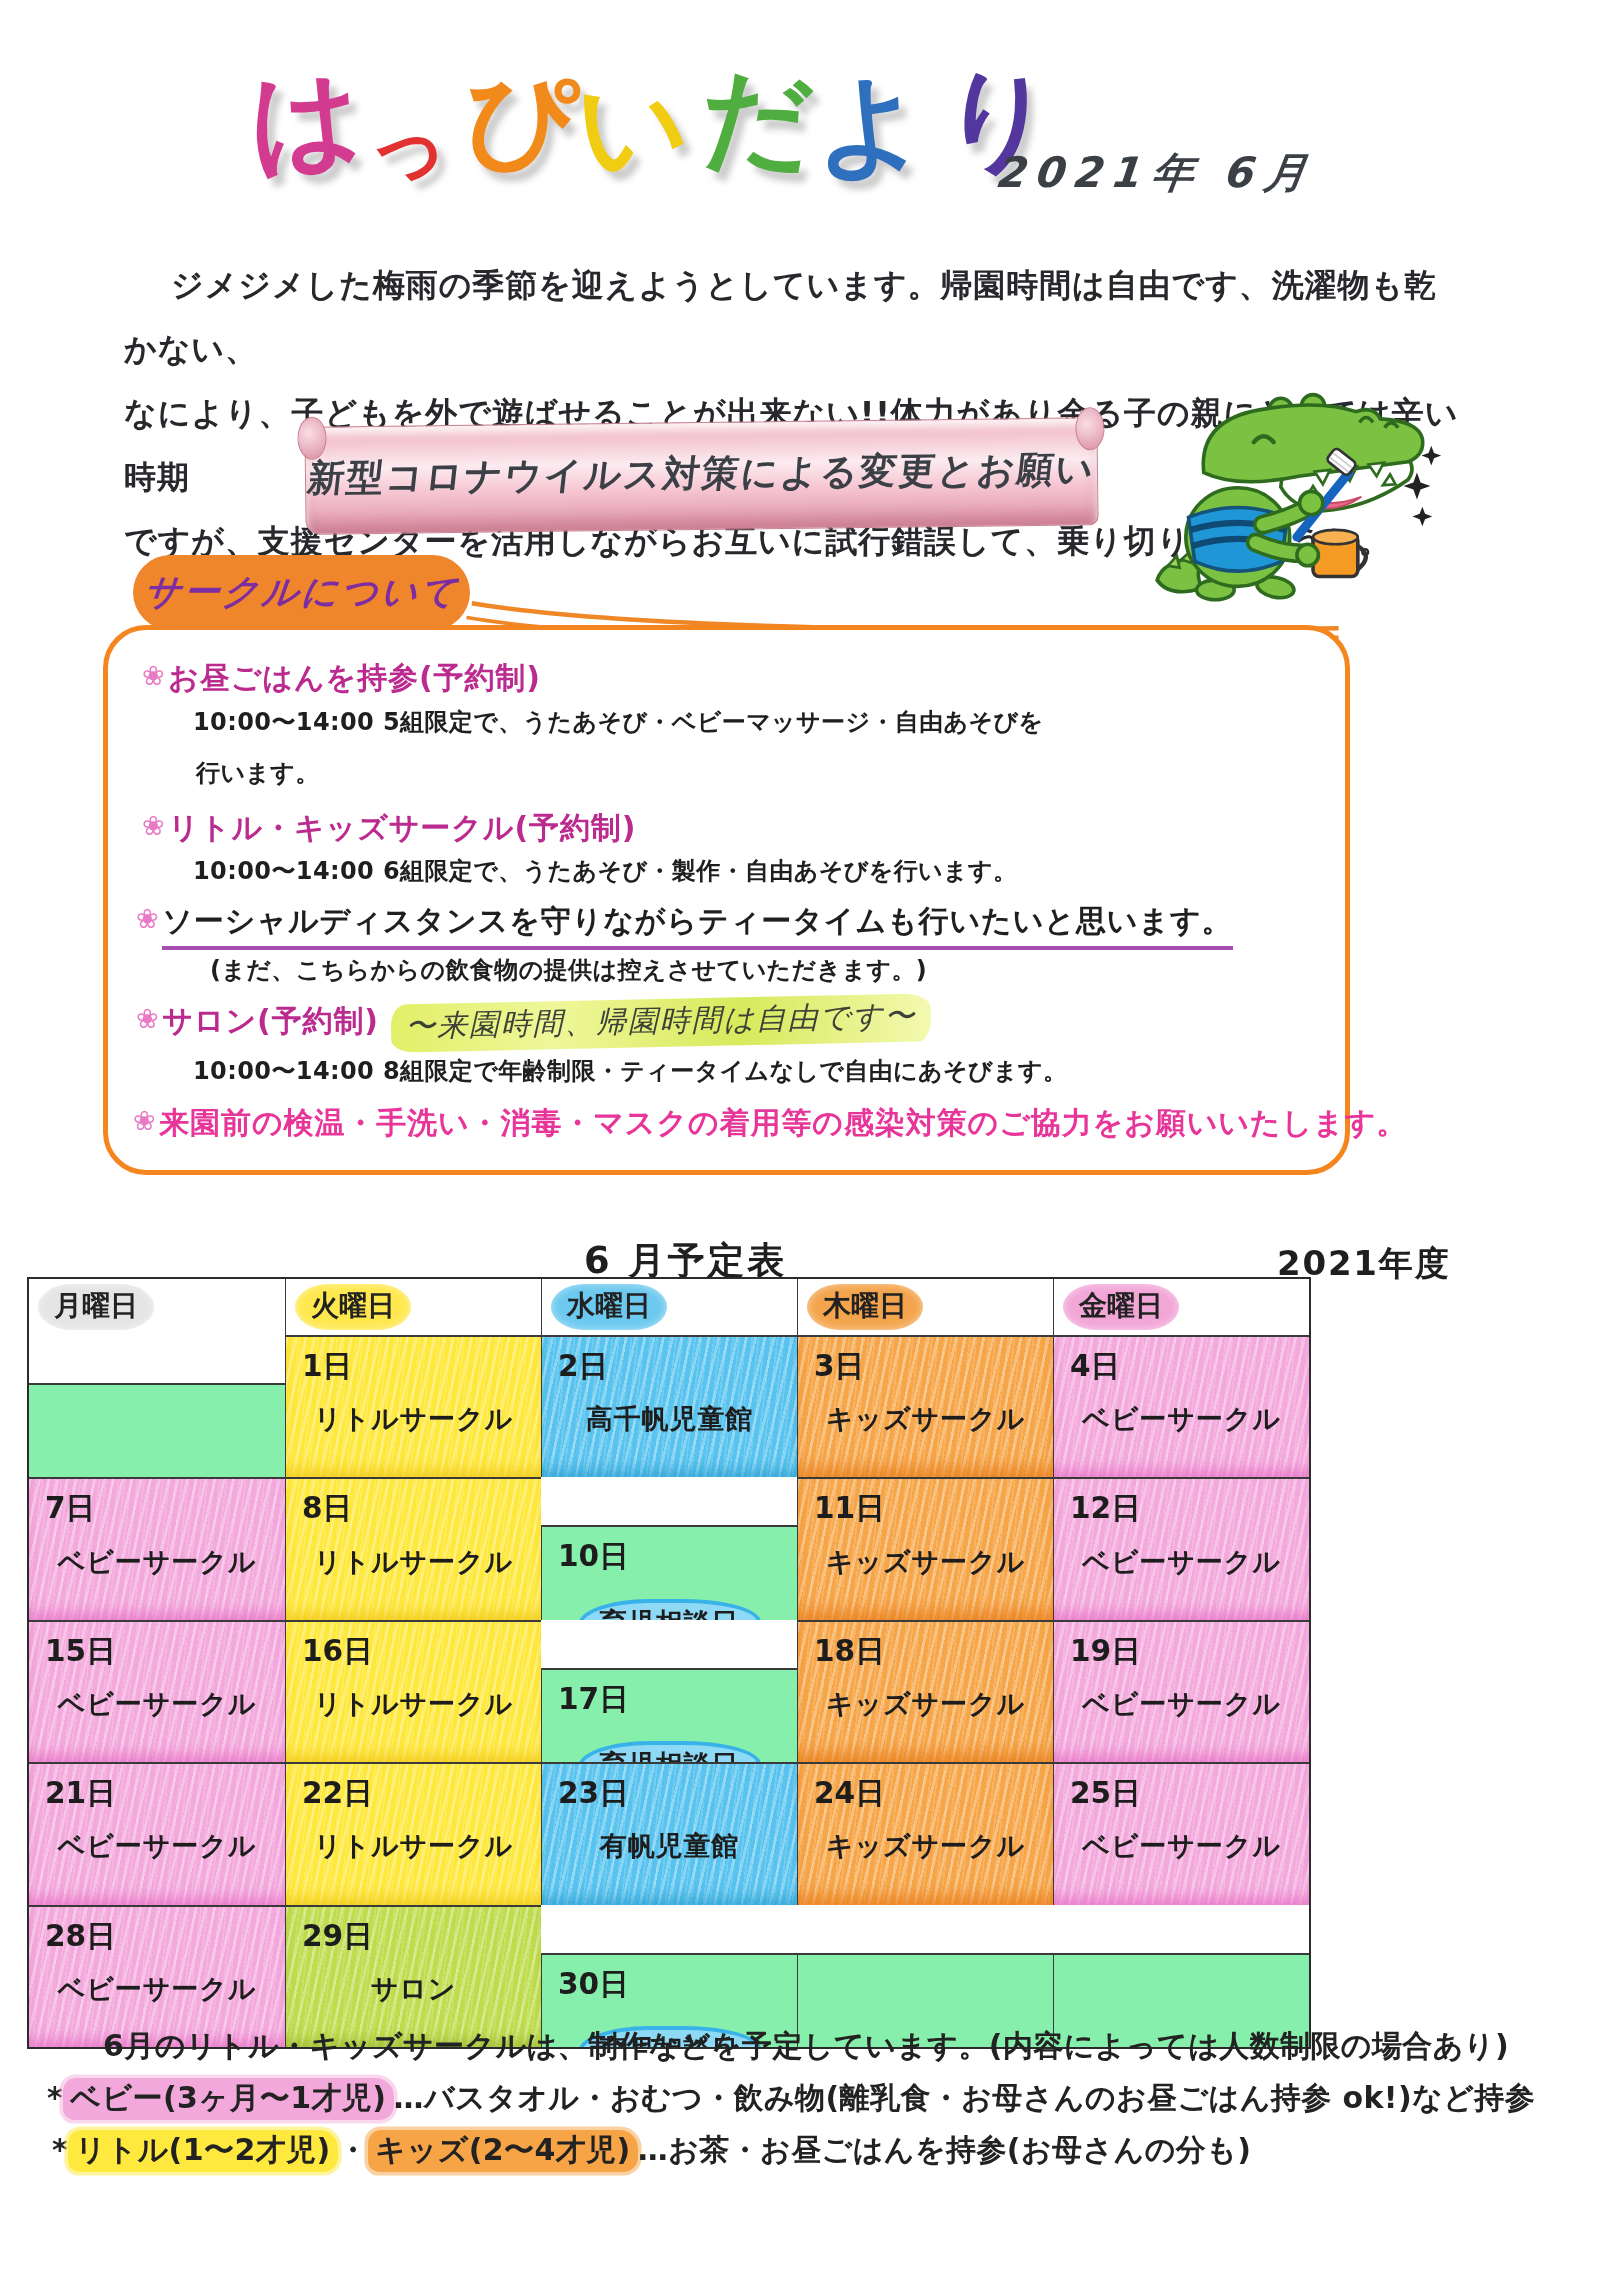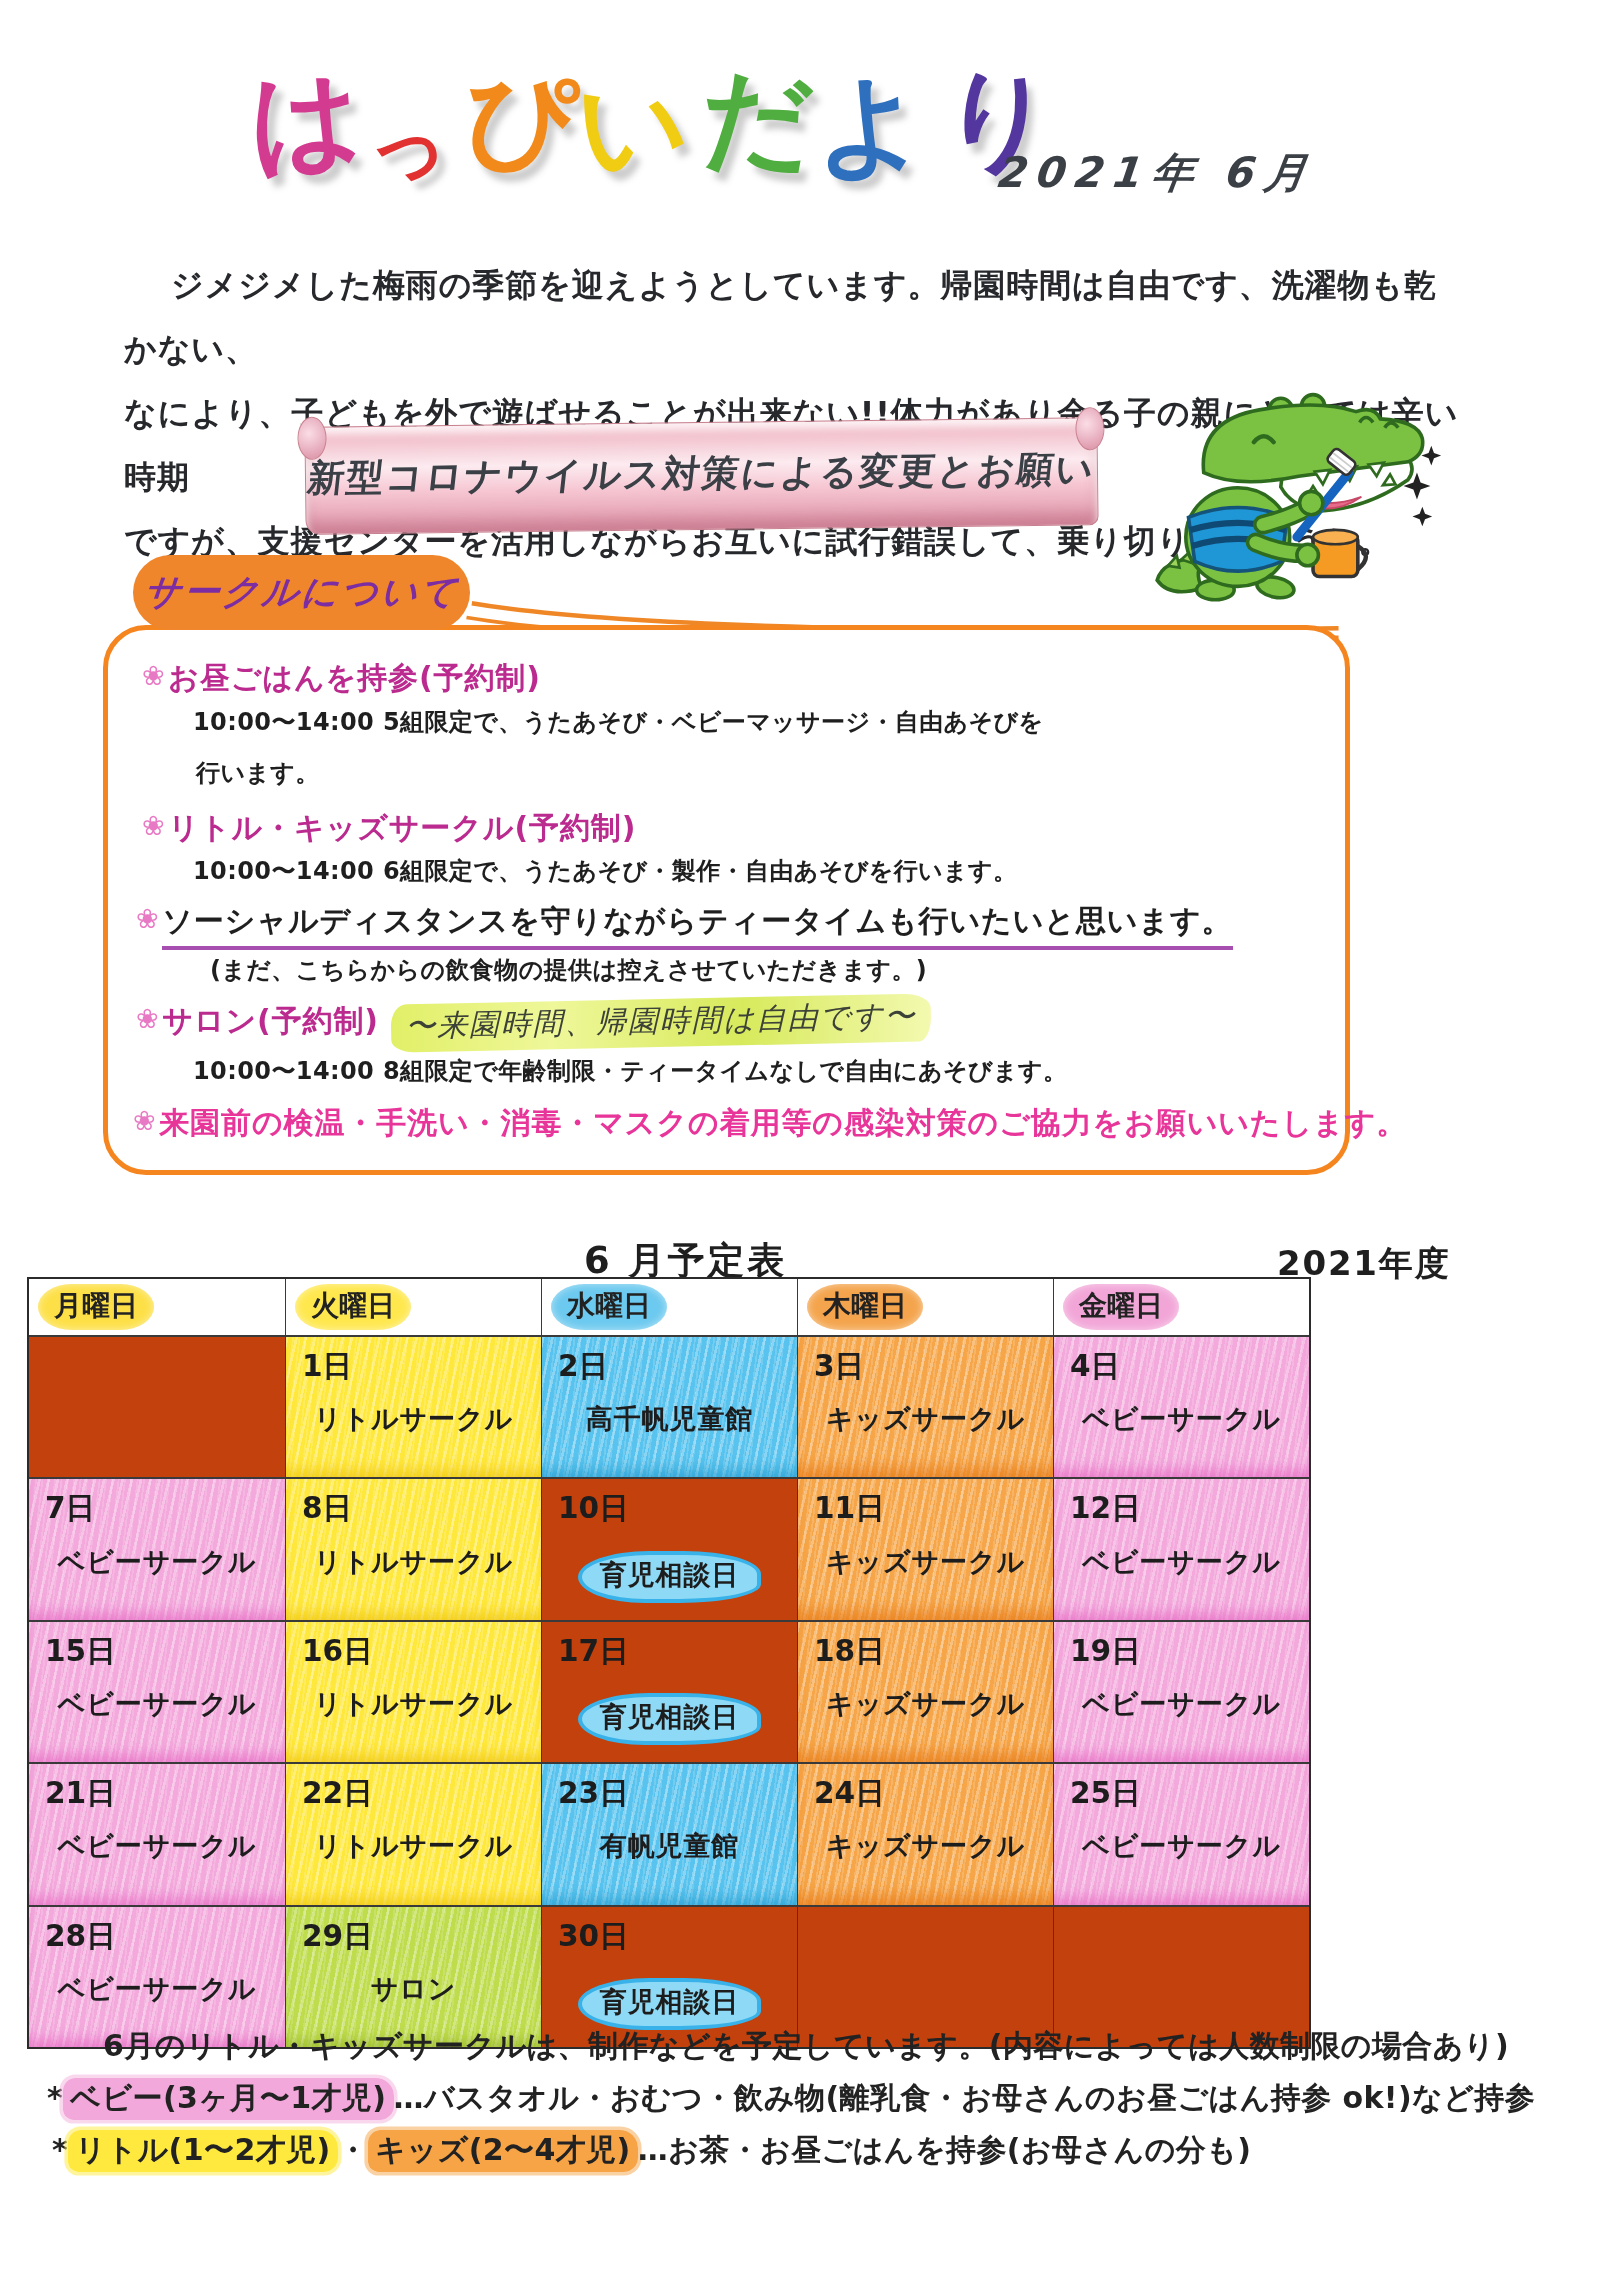--- a/index.html
+++ b/index.html
@@ -87,21 +87,21 @@
   .crayon{
     background-image:
       repeating-linear-gradient(103deg,rgba(255,255,255,0.30) 0 2.7px,rgba(255,255,255,0) 2.7px 9px),
       repeating-linear-gradient(97deg,rgba(255,255,255,0.16) 0 1.8px,rgba(255,255,255,0) 1.8px 6.3px);
   }
   .cell-baby{background-color:#f3a9dc;box-shadow:inset 0 -12.5px 14.3px -5.4px rgba(226,92,190,0.6);}
   .cell-little{background-color:#ffe83c;box-shadow:inset 0 -12.5px 14.3px -5.4px rgba(238,196,18,0.75);}
   .cell-jidokan{background-color:#58c3ee;box-shadow:inset 0 -12.5px 14.3px -5.4px rgba(28,148,200,0.6);}
   .cell-kids{background-color:#f6a648;box-shadow:inset 0 -14.3px 16px -5.4px rgba(230,118,18,0.7);}
   .cell-salon{background-color:#bedc4c;box-shadow:inset 0 -12.5px 14.3px -5.4px rgba(148,178,38,0.65);}
-  .cell-consult,.cell-blank{background:#c2410c;}
+  .cell-consult,.cell-blank{background:#86efac;margin-top:48px;}
   .cal-cell .day{display:block;margin:9px 0 0 16px;font-size:29.6px;font-weight:bold;color:#1d1d1d;}
   .event-row{text-align:center;margin-top:14.3px;}
   .cell-consult .event-row{margin-top:21.5px;}
   .event{font-size:27px;font-weight:bold;color:#1d1d1d;letter-spacing:0.9px;}
   .event-blob{
     display:inline-block;background:#8ed9f5;border:4.5px solid #38b2e8;padding:1.8px 18px 6.3px;
     border-radius:48% 52% 55% 45% / 62% 55% 45% 62%;
   }
   
   .note{position:absolute;font-size:30px;font-weight:bold;color:#222;letter-spacing:0.4px;white-space:nowrap;}
@@ -204,21 +204,21 @@
 <div class="detail" style="left:193px;top:1055px;">10:00〜14:00 8組限定で年齢制限・ティータイムなしで自由にあそびます。</div>
 
 <div class="entry-title" style="left:133px;top:1103px;">
   <span class="bullet">❀</span><span class="etext pinktext">来園前の検温・手洗い・消毒・マスクの着用等の感染対策のご協力をお願いいたします。</span>
 </div>
 
 <div class="cal-title">6 月予定表</div>
 <div class="cal-fy">2021年度</div>
 <div class="cal-grid">
     <div class="cal-head">
-      <span class="day-pill" style="background-color: #fde047;">月曜日</span>
+      <span class="day-pill" style="background-color: #e5e5e5;">月曜日</span>
     </div>
     <div class="cal-head">
       <span class="day-pill" style="background-color: rgb(255, 232, 78);">火曜日</span>
     </div>
     <div class="cal-head">
       <span class="day-pill" style="background-color: rgb(108, 201, 239);">水曜日</span>
     </div>
     <div class="cal-head">
       <span class="day-pill" style="background-color: rgb(244, 164, 76);">木曜日</span>
     </div>

